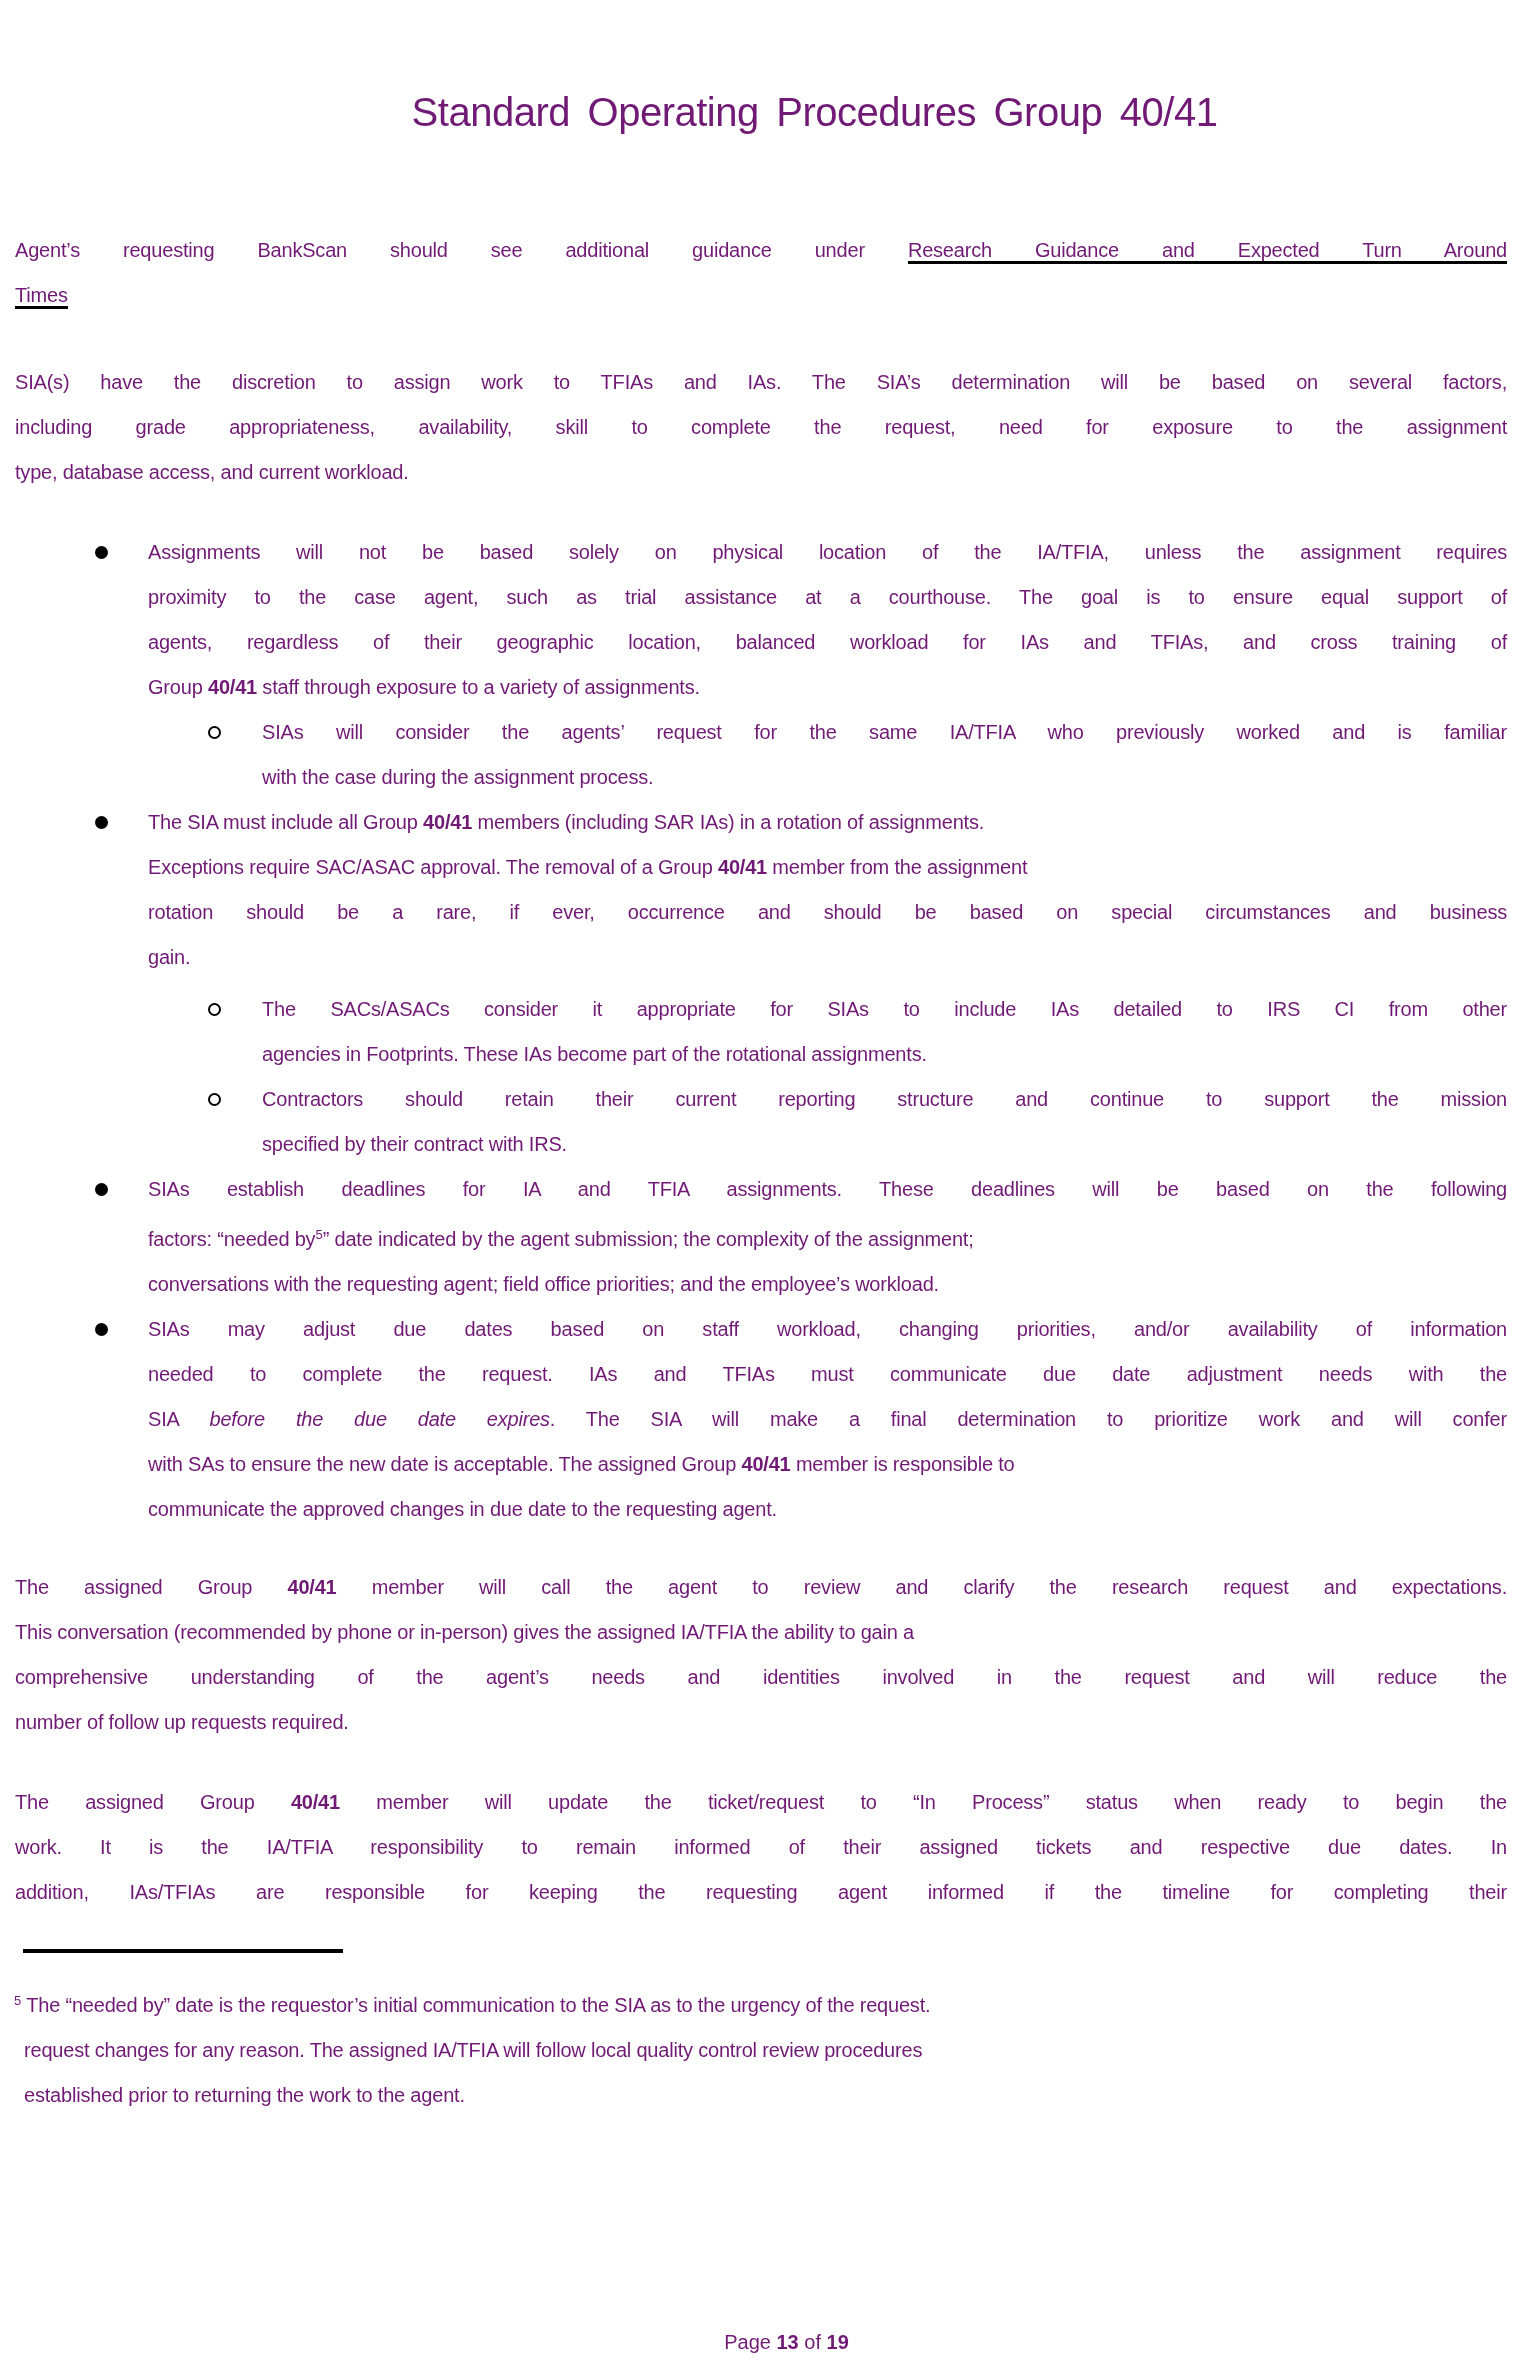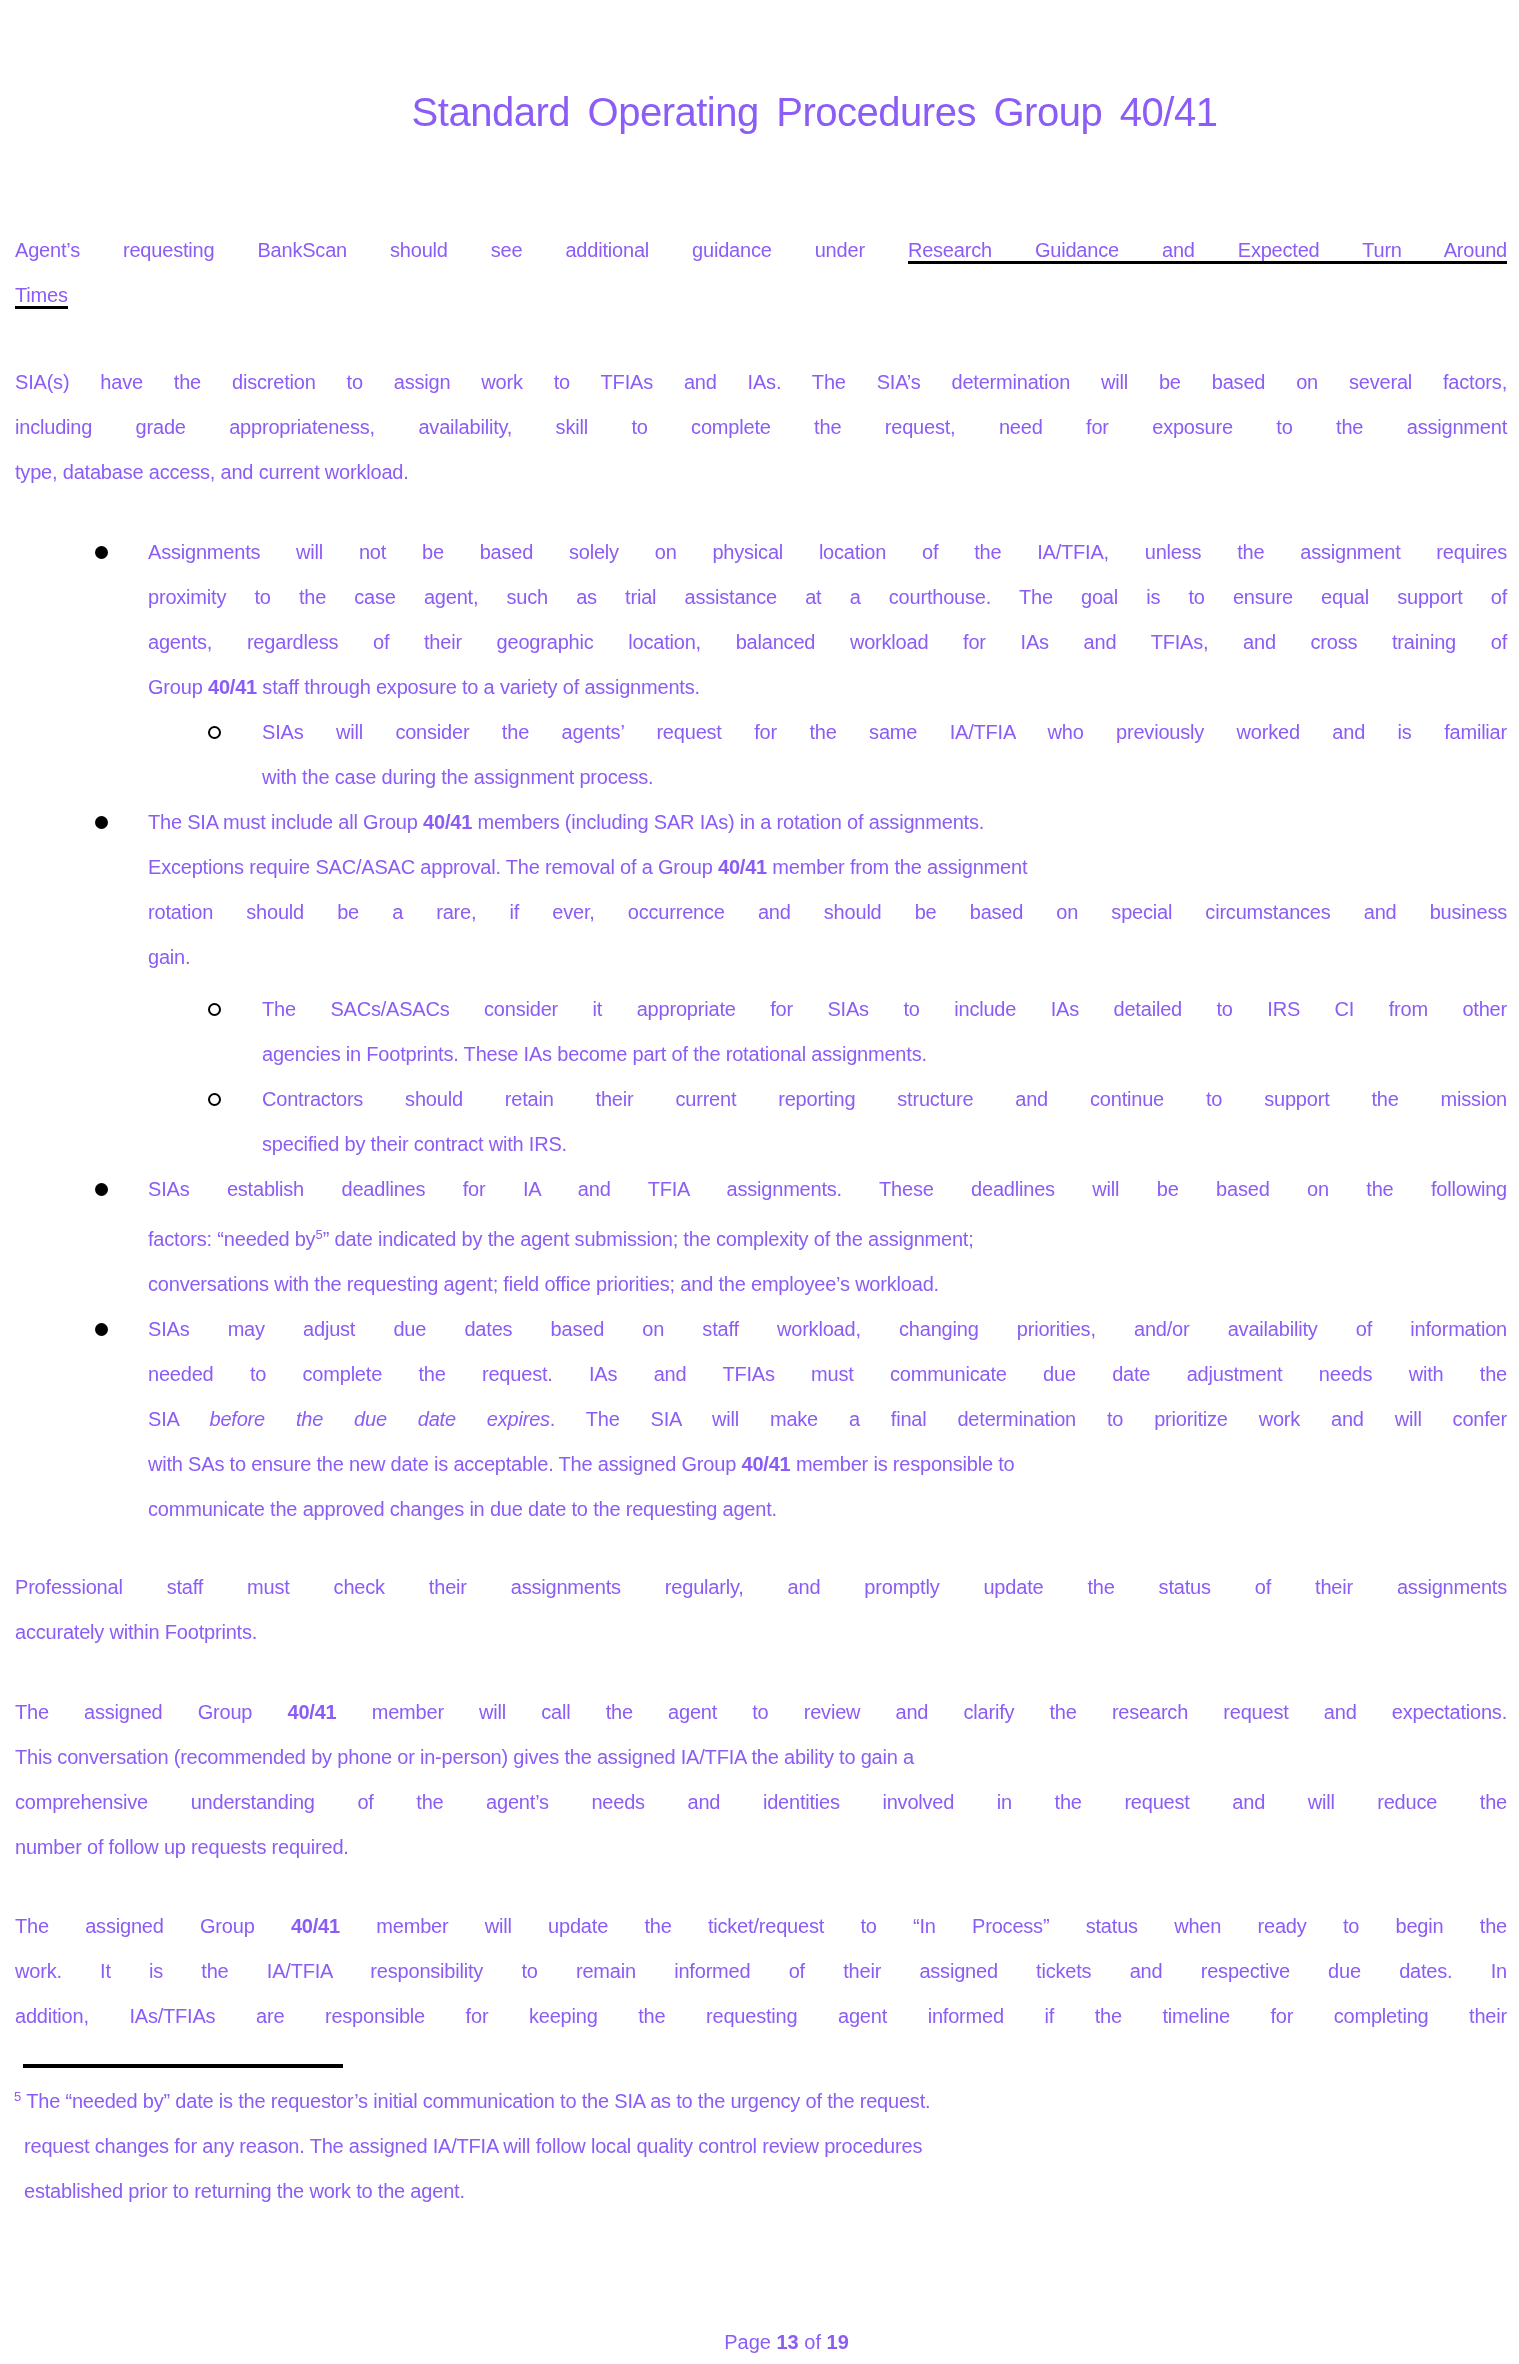--- a/index.html
+++ b/index.html
@@ -1,21 +1,21 @@
 <!DOCTYPE html>
 <html><head>
 <meta charset="utf-8">
 <style>
   html, body { margin: 0; padding: 0; background: #ffffff; }
   .page {
     position: relative;
     width: 1519px;
     height: 2364px;
     background: #ffffff;
-    color: #8b5cf6;
+    color: #701a75;
     font-family: "Liberation Sans", sans-serif;
     overflow: hidden;
   }
   .title {
     margin-top: 86px;
     position: relative;
     left: 55px;
     text-align: center;
     font-size: 40px;
     line-height: 52px;
@@ -121,24 +121,20 @@
       </div>
       <div class="block block--b1">
         <span class="marker"></span>
         <div class="line j"><span>SIAs may adjust due dates based on staff workload, changing priorities, and/or availability of information</span></div>
         <div class="line j"><span>needed to complete the request. IAs and TFIAs must communicate due date adjustment needs with the</span></div>
         <div class="line j"><span>SIA </span><span class="s-i">before the due date expires</span><span>. The SIA will make a final determination to prioritize work and will confer</span></div>
         <div class="line"><span>with SAs to ensure the new date is acceptable. The assigned Group </span><span class="s-b">40/41</span><span> member is responsible to</span></div>
         <div class="line"><span>communicate the approved changes in due date to the requesting agent.</span></div>
       </div>
       <div class="block block--p">
-        <div class="line j"><span>Professional staff must check their assignments regularly, and promptly update the status of their assignments</span></div>
-        <div class="line"><span>accurately within Footprints.</span></div>
-      </div>
-      <div class="block block--p">
         <div class="line j"><span>The assigned Group </span><span class="s-b">40/41</span><span> member will call the agent to review and clarify the research request and expectations.</span></div>
         <div class="line"><span>This conversation (recommended by phone or in-person) gives the assigned IA/TFIA the ability to gain a</span></div>
         <div class="line j"><span>comprehensive understanding of the agent’s needs and identities involved in the request and will reduce the</span></div>
         <div class="line"><span>number of follow up requests required.</span></div>
       </div>
       <div class="block block--p">
         <div class="line j"><span>The assigned Group </span><span class="s-b">40/41</span><span> member will update the ticket/request to “In Process” status when ready to begin the</span></div>
         <div class="line j"><span>work. It is the IA/TFIA responsibility to remain informed of their assigned tickets and respective due dates. In</span></div>
         <div class="line j"><span>addition, IAs/TFIAs are responsible for keeping the requesting agent informed if the timeline for completing their</span></div>
       </div>

